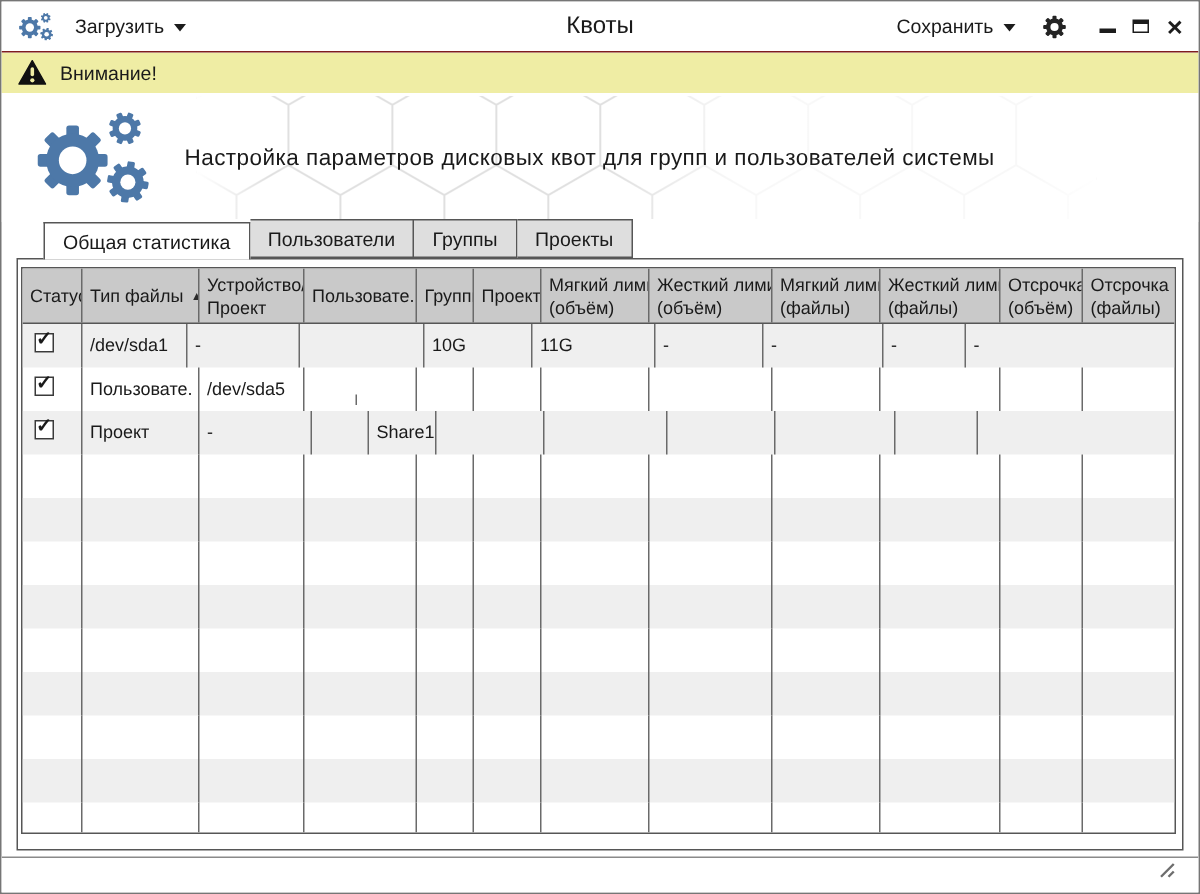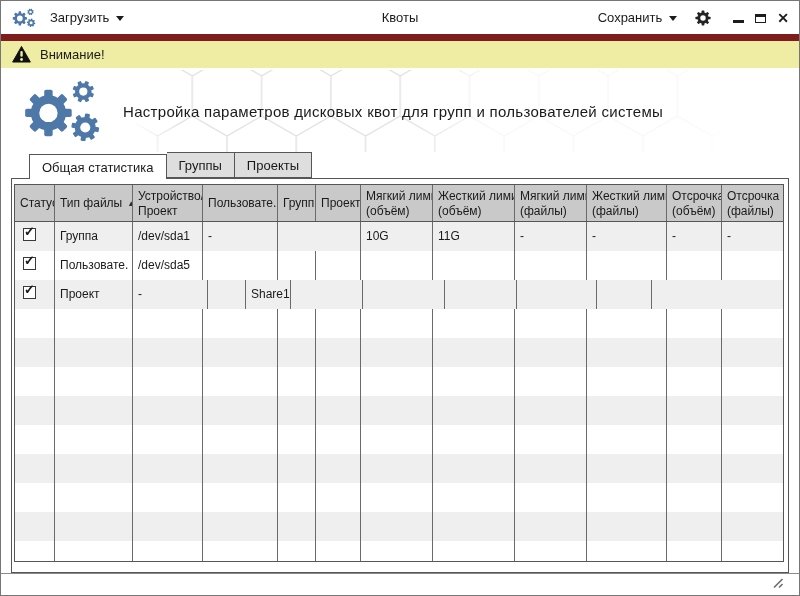--- a/index.html
+++ b/index.html
@@ -5,25 +5,25 @@
   html,body{margin:0;padding:0;background:#cfcfcf;}
   .window{
     width:800px;height:596px;box-sizing:border-box;margin:0;
     border:1px solid #767676;background:#fff;position:relative;
     display:flex;flex-direction:column;
     font-family:"Liberation Sans",sans-serif;color:#1a1a1a;
     overflow:hidden;
   }
   
   .titlebar{height:33px;min-height:33px;display:flex;align-items:center;
-    padding:0 10px;border-bottom:7px solid #7f1d1d;position:relative;background:#fff;}
+    padding:0 10px;border-bottom:1px solid #7f1d1d;position:relative;background:#fff;}
   .app-icon{width:26px;height:20px;display:flex;align-items:center;}
   .menu-button{display:flex;align-items:center;gap:7px;font-size:13px;margin-left:13px;cursor:default;}
   .caret{width:0;height:0;border-left:4.5px solid transparent;border-right:4.5px solid transparent;border-top:5.5px solid #1c1c1c;margin-top:2px;}
-  .window-title{position:absolute;left:0;right:0;text-align:center;font-size:13px;pointer-events:none;}
+  .window-title{position:absolute;left:0;right:0;text-align:center;font-size:16px;pointer-events:none;}
   .titlebar-right{margin-left:auto;display:flex;align-items:center;gap:18px;z-index:1;background:#fff;}
   .win-controls{display:flex;align-items:center;gap:11px;margin-left:4px;}
   .min-glyph{display:inline-block;width:11px;height:3px;background:#1c1c1c;margin-top:6px;}
   .max-glyph{display:inline-block;width:11px;height:9px;box-sizing:border-box;border:1.5px solid #1c1c1c;border-top:3px solid #1c1c1c;}
   .close-glyph{font-size:14px;line-height:14px;font-weight:bold;color:#1c1c1c;}
   
   .warning-bar{height:27px;min-height:27px;background:#efeda4;display:flex;align-items:center;gap:9px;padding:0 11px;}
   .warning-text{font-size:13px;}
   
   .hero{height:86px;min-height:86px;position:relative;background:#fff;}
@@ -155,20 +155,21 @@
         <circle cx="30" cy="35" r="9.5" fill="#ffffff"></circle>
         <circle cx="66" cy="13" r="4.2" fill="#ffffff"></circle>
         <circle cx="68" cy="50" r="5.2" fill="#ffffff"></circle>
       </svg>
     </span>
     <span class="hero-text">Настройка параметров дисковых квот для групп и пользователей системы</span>
   </div>
 
   <div class="tabs">
     <div class="tab active">Общая статистика</div>
+    <div class="tab">Пользователи</div>
     <div class="tab">Группы</div>
     <div class="tab">Проекты</div>
   </div>
 
   <div class="panel">
     <div class="grid">
       <div class="thead">
           <div class="th" style="width: 40px;">
             <div class="th-line"><span>Статус</span></div>
           </div>
@@ -209,21 +210,20 @@
             <div class="th-line"><span>(объём)</span></div>
           </div>
           <div class="th" style="width: 60px;">
             <div class="th-line"><span>Отсрочка</span></div>
             <div class="th-line"><span>(файлы)</span></div>
           </div>
         </div>
       <div class="tbody">
           <div class="row odd">
             <div class="td" style="width: 40px;"><span class="checkbox"><span class="mark">✓</span></span></div>
-            <div class="td" style="width: 78px;">Группа</div>
             <div class="td" style="width: 70px;">/dev/sda1</div>
             <div class="td" style="width: 75px;">-</div>
             <div class="td" style="width: 38px; margin-top: 47px;">users</div>
             <div class="td" style="width: 45px;"></div>
             <div class="td" style="width: 72px;">10G</div>
             <div class="td" style="width: 82px;">11G</div>
             <div class="td" style="width: 72px;">-</div>
             <div class="td" style="width: 80px;">-</div>
             <div class="td" style="width: 55px;">-</div>
             <div class="td" style="width: 60px;">-</div>

